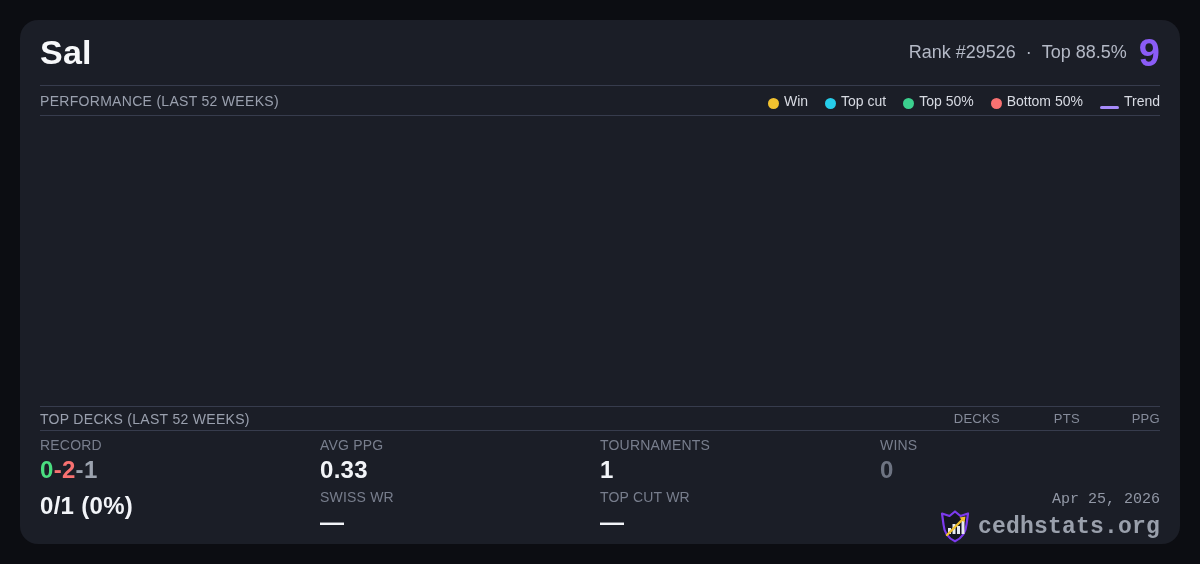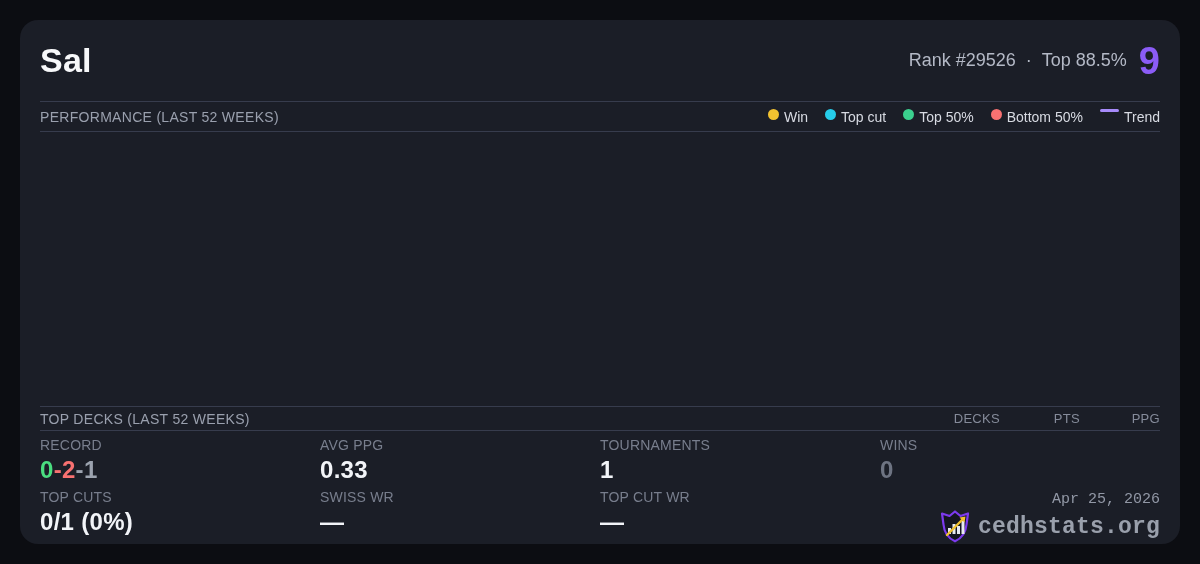--- a/index.html
+++ b/index.html
@@ -17,21 +17,21 @@
     border-radius: 18px;
     padding: 0 20px;
     display: flex;
     flex-direction: column;
   }
   .divider-b { border-bottom: 1px solid #373c4d; }
   .divider-t { border-top: 1px solid #373c4d; }
 
   
   .card-header {
-    height: 82px;
+    height: 66px;
     display: flex;
     align-items: center;
     justify-content: space-between;
   }
   .player-name {
     font-size: 34px;
     font-weight: 700;
     color: #f7f8fa;
     letter-spacing: 0.2px;
   }
@@ -54,21 +54,21 @@
     display: flex;
     align-items: center;
     justify-content: space-between;
   }
   .section-title {
     font-size: 14px;
     color: #9aa0ae;
     letter-spacing: 0.3px;
   }
   .legend { display: flex; align-items: center; gap: 17px; }
-  .legend-item { display: flex; align-items: flex-start; gap: 5px; cursor: pointer; }
+  .legend-item { display: flex; align-items: flex-end; gap: 5px; cursor: pointer; }
   .legend-dot { width: 11px; height: 11px; border-radius: 50%; }
   .legend-line { width: 19px; height: 3px; border-radius: 2px; }
   .legend-label { font-size: 14px; color: #d8dbe3; }
 
   
   .chart-area { flex: 1 1 auto; }
 
   
   .decks-header {
     height: 25px;
@@ -197,21 +197,20 @@
       <div class="stat-label">TOURNAMENTS</div>
       <div class="stat-value">1</div>
     </div>
 
     <div class="stat-cell">
       <div class="stat-label">WINS</div>
       <div class="stat-value muted">0</div>
     </div>
 
     <div class="stat-cell">
-      <div class="stat-label">TOP CUTS</div>
       <div class="stat-value">0/1 (0%)</div>
     </div>
 
     <div class="stat-cell">
       <div class="stat-label">SWISS WR</div>
       <div class="stat-value">—</div>
     </div>
 
     <div class="stat-cell">
       <div class="stat-label">TOP CUT WR</div>

